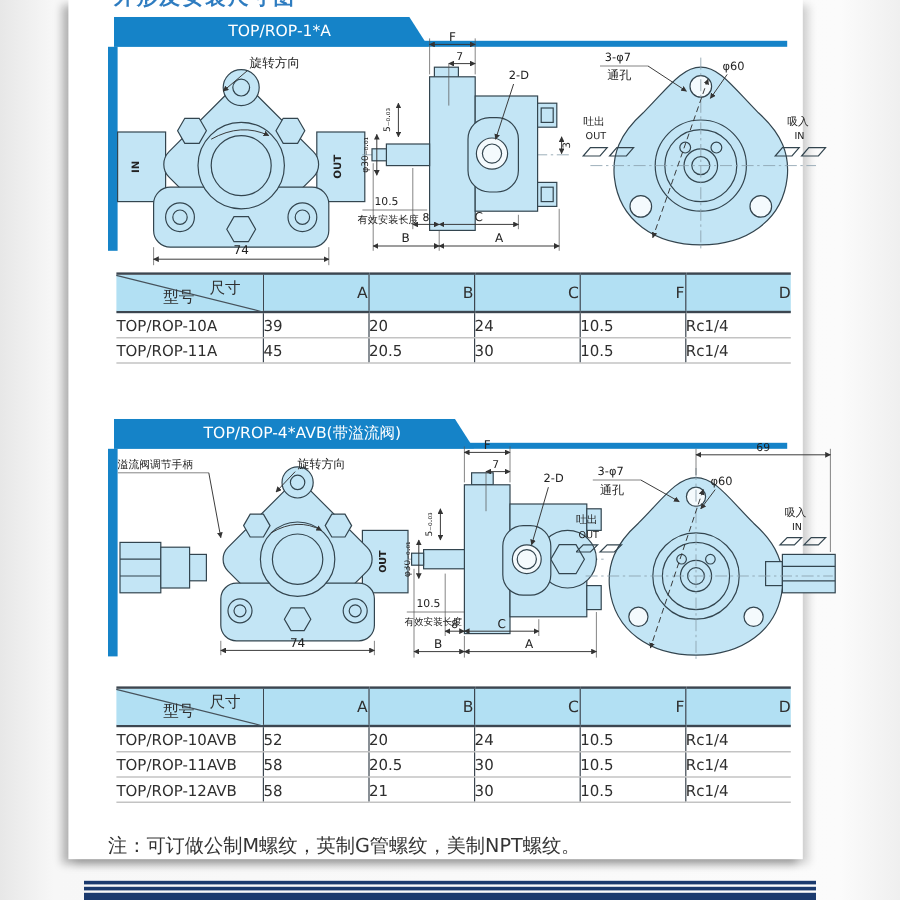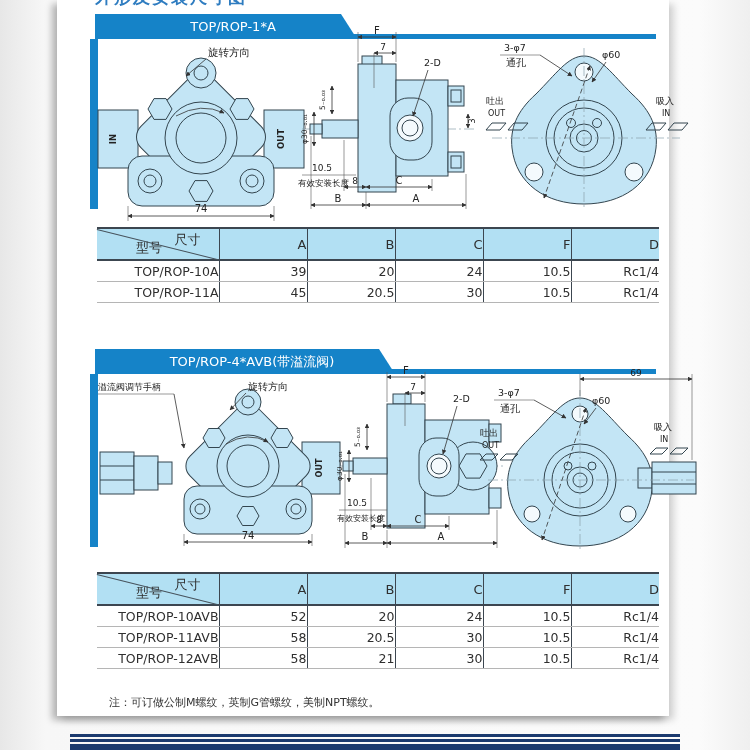--- a/index.html
+++ b/index.html
@@ -20,27 +20,27 @@
   .dim{fill:none;stroke:#333;stroke-width:.8;}
   .ext{fill:none;stroke:#555;stroke-width:.6;}
   .cl{fill:none;stroke:#8aa0ad;stroke-width:.7;stroke-dasharray:10 3 2 3;}
   .dash{fill:none;stroke:#333;stroke-width:.8;stroke-dasharray:5 3;}
   .tbl{position:absolute;}
   table.dim-table{border-collapse:collapse;table-layout:fixed;font-size:13px;color:#2f2f2f;}
   table.dim-table th,table.dim-table td{padding:0;}
   table.dim-table thead th{background:#b2e0f3;height:30px;font-weight:normal;font-size:13px;
         border-top:2px solid #3c4650;border-bottom:2px solid #3c4650;text-align:right;}
   table.dim-table th + th, table.dim-table td + td{border-left:1px solid #3c4650;}
-  table.dim-table tbody td{height:20px;text-align:right;border-bottom:1px solid #b5b5b5;font-size:12.5px;}
+  table.dim-table tbody td{height:20px;text-align:left;border-bottom:1px solid #b5b5b5;font-size:12.5px;}
   th.split{position:relative;}
   th.split .diag{position:absolute;left:0;top:0;width:126px;height:0;border-top:1px solid #46525c;
         transform:rotate(14deg);transform-origin:0 0;}
   th.split .lbl-dim{position:absolute;top:2px;right:18px;}
   th.split .lbl-model{position:absolute;bottom:2px;left:14px;margin-left:25px;}
-  .note{position:absolute;left:109px;top:695px;font-size:11px;color:#333;}
+  .note{position:absolute;left:90px;top:695px;font-size:16px;color:#333;}
   .fbar{position:absolute;left:70px;width:610px;background:#1b3a6e;}
 </style>
 </head>
 <body>
 
 <div id="page">
   <div class="card"></div>
 
   <div class="clipped-heading">外形及安装尺寸图</div>
 

